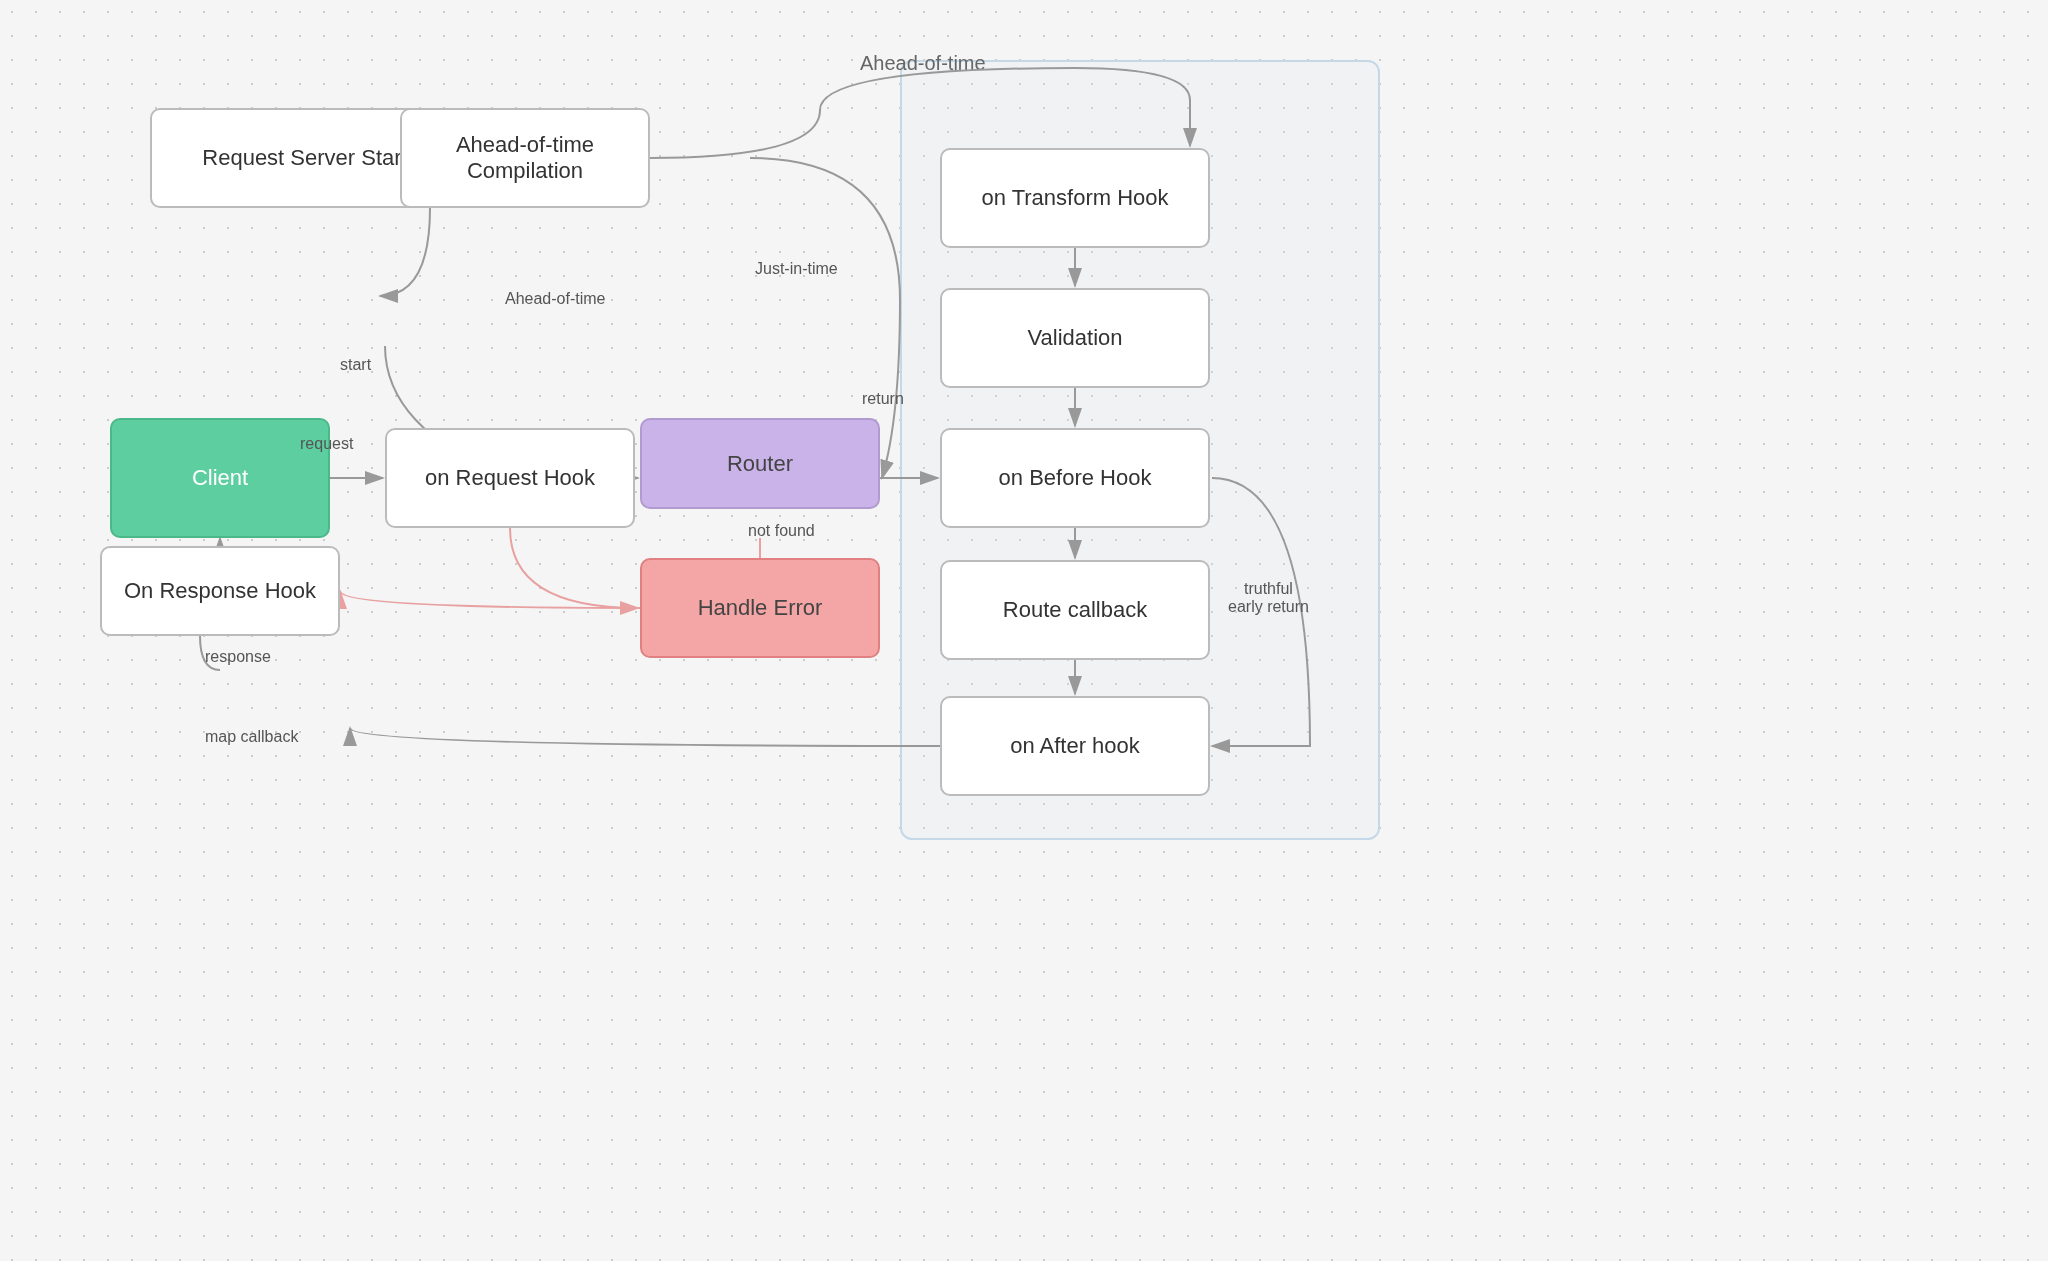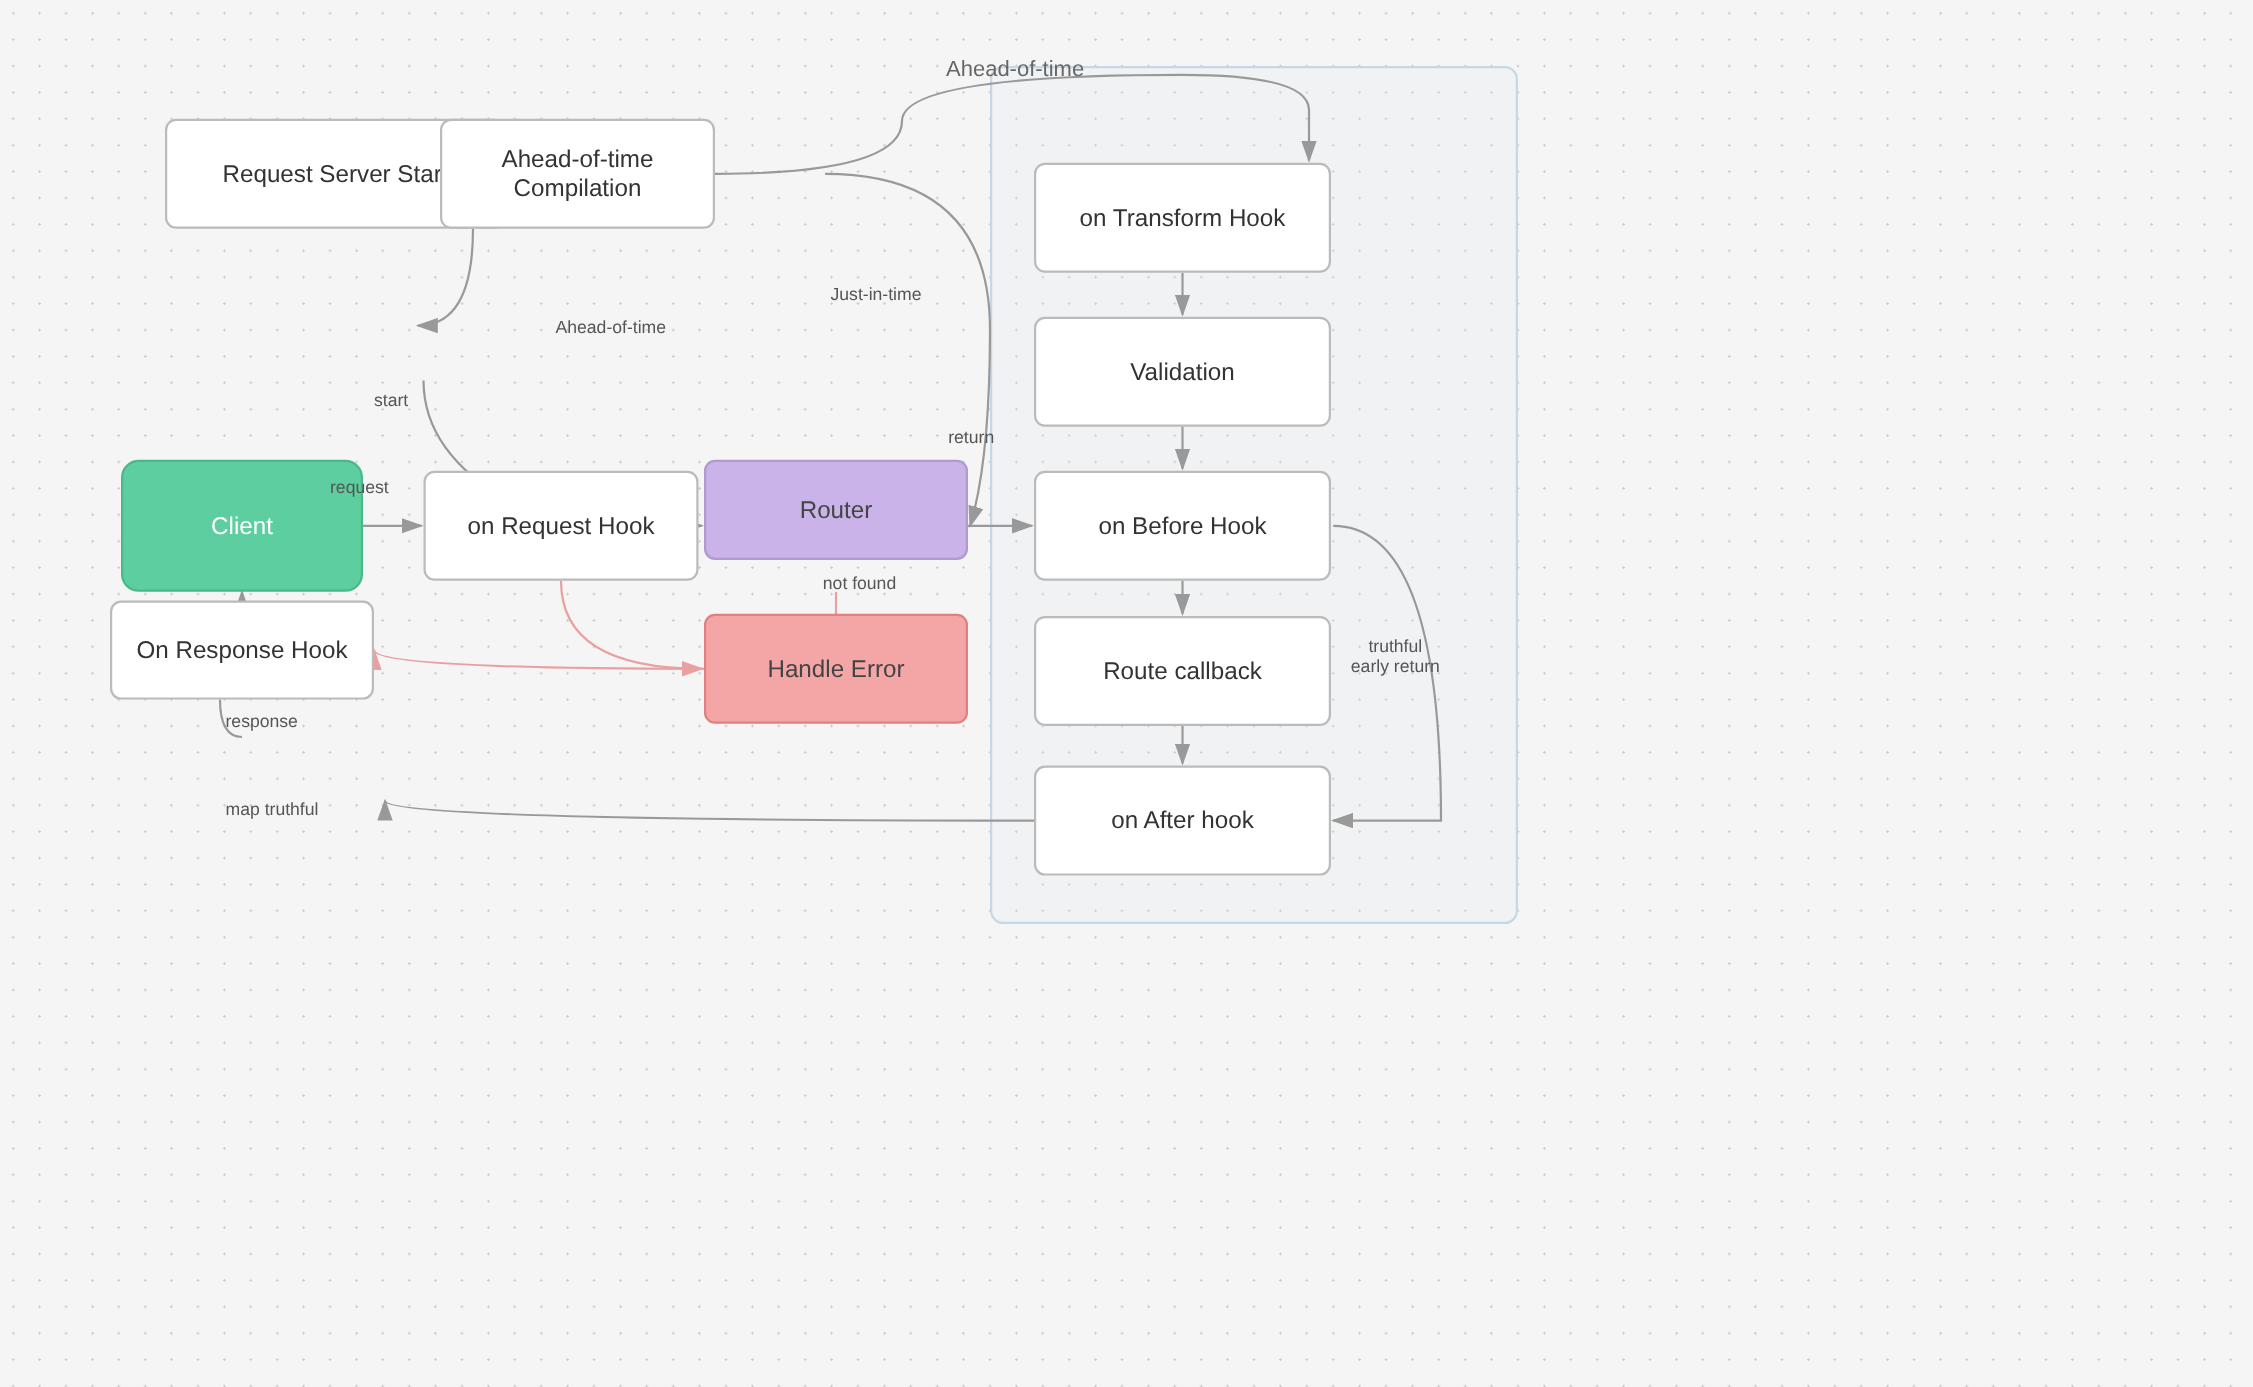--- a/index.html
+++ b/index.html
@@ -133,21 +133,21 @@
   <div class="node node-default" style="left:150px; top:108px; width:310px; height:100px;">
     <span>Request Server Start</span>
   </div>
 
   <div class="node node-default" style="left:400px; top:108px; width:250px; height:100px;">
     <span style="white-space:pre-line;">Ahead-of-time
 Compilation</span>
   </div>
 
 
-  <div class="node node-green" style="left:110px; top:418px; width:220px; height:120px;border-radius:16px;">
+  <div class="node node-green" style="left:110px; top:418px; width:220px; height:120px;">
     <span>Client</span>
   </div>
 
   <div class="node node-default" style="left:385px; top:428px; width:250px; height:100px;">
     <span>on Request Hook</span>
   </div>
 
   <div class="node node-purple" style="left:640px; top:418px; width:240px; height:91px;">
     <span>Router</span>
   </div>
@@ -187,18 +187,18 @@
   <span class="label-text" style="left:340px; top:356px;">start</span>
 
   <span class="label-text" style="left:300px; top:435px;">request</span>
 
   <span class="label-text" style="left:862px; top:390px;">return</span>
 
   <span class="label-text" style="left:748px; top:522px;">not found</span>
 
   <span class="label-text" style="left:205px; top:648px;">response</span>
 
-  <span class="label-text" style="left:205px; top:728px;">map truthful</span>
+  <span class="label-text" style="left:205px; top:728px;">map callback</span>
 
   <span class="label-text" style="left:1228px; top:580px; text-align:center; white-space:pre-line;">truthful
 early return</span>
 
 </div>
 
 </body></html>

